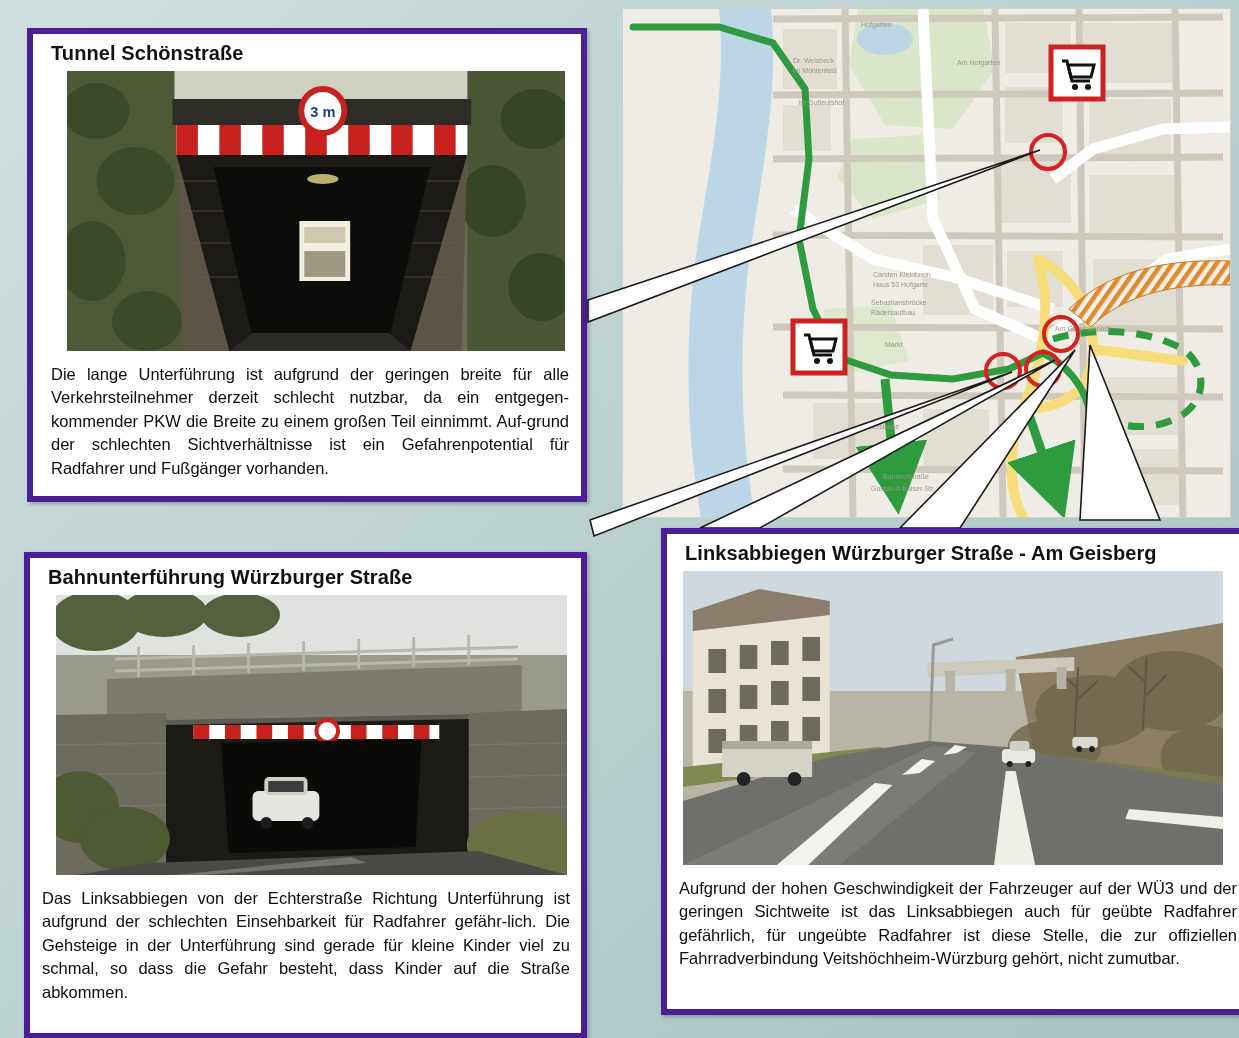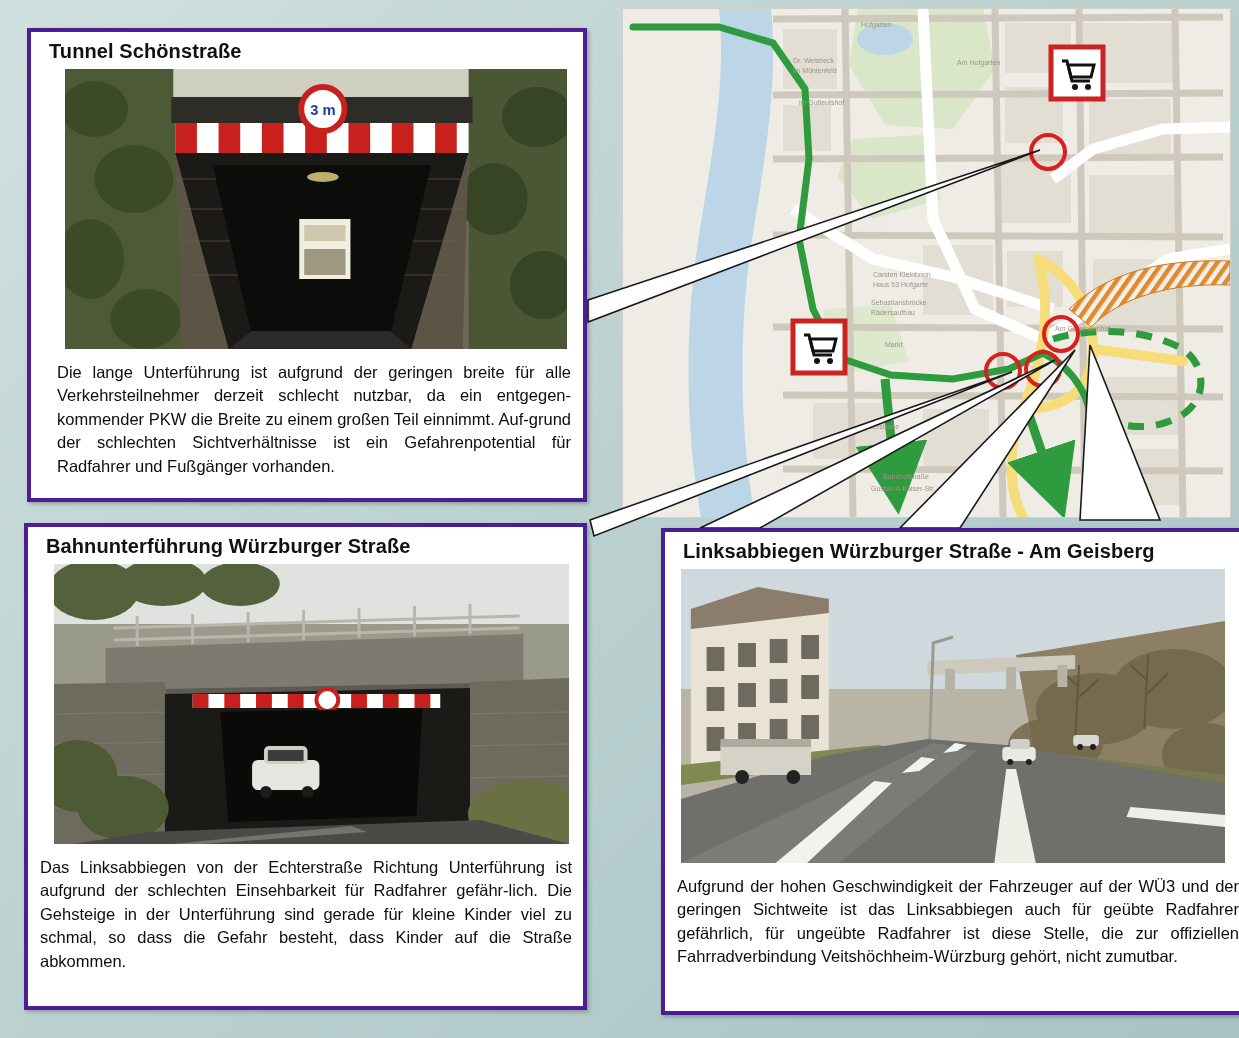--- a/index.html
+++ b/index.html
@@ -35,21 +35,21 @@
     background: #e9e6e0;
     border: 1px solid #d4d0c8;
     box-sizing: border-box;
   }
   .map-svg { display:block; }
 
   
   .card {
     position: absolute;
     background: #ffffff;
-    border: 4px solid #4c1d95;
+    border: 6px solid #4c1d95;
     box-sizing: border-box;
     box-shadow: 2px 2px 4px rgba(0,0,0,0.25);
   }
   .card-title {
     font-size: 20px;
     font-weight: bold;
     color: #111111;
     padding: 8px 4px 6px 18px;
     letter-spacing: 0.1px;
     white-space: nowrap;
@@ -72,26 +72,26 @@
   #card-tunnel {
     left: 27px;
     top: 28px;
     width: 560px;
     height: 474px;
   }
   #card-tunnel .photo {
     margin: 0 16px 0 34px;
     height: 280px;
   }
-  #card-tunnel .caption { padding-left: 26px; padding-right: 12px; padding-top: 12px;}
+  #card-tunnel .caption { padding-left: 18px; padding-right: 12px; padding-top: 12px;}
 
   
   #card-bahn {
     left: 24px;
-    top: 523px;
+    top: 552px;
     width: 563px;
     height: 487px;
   }
   #card-bahn .photo {
     margin: 0 14px 0 26px;
     height: 280px;
   }
   #card-bahn .caption { padding-left: 12px; padding-right: 11px; padding-top: 12px;}
 
   

